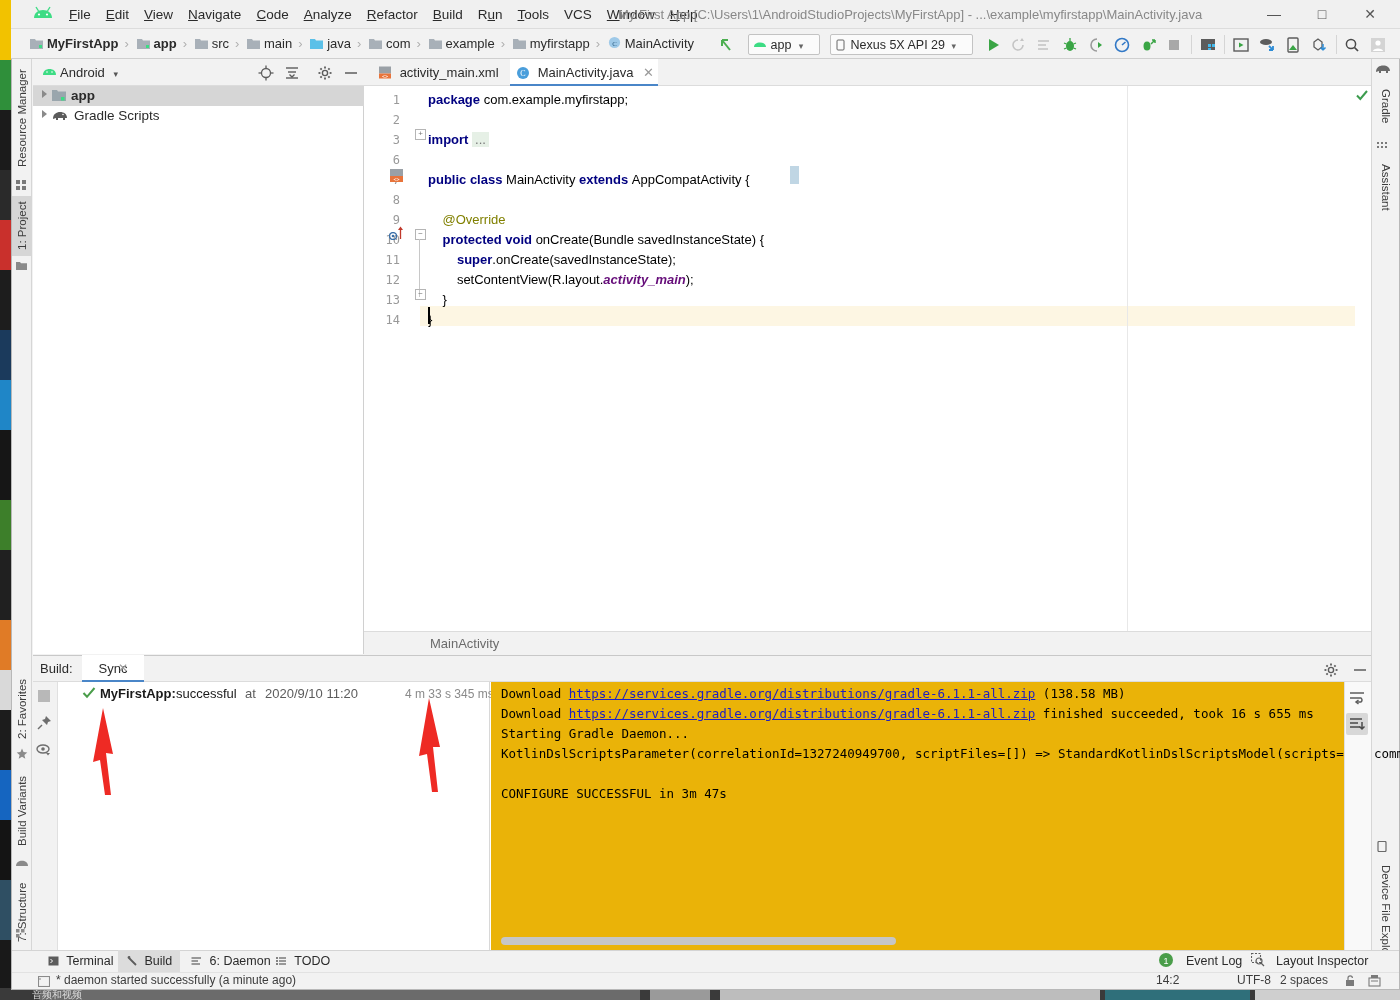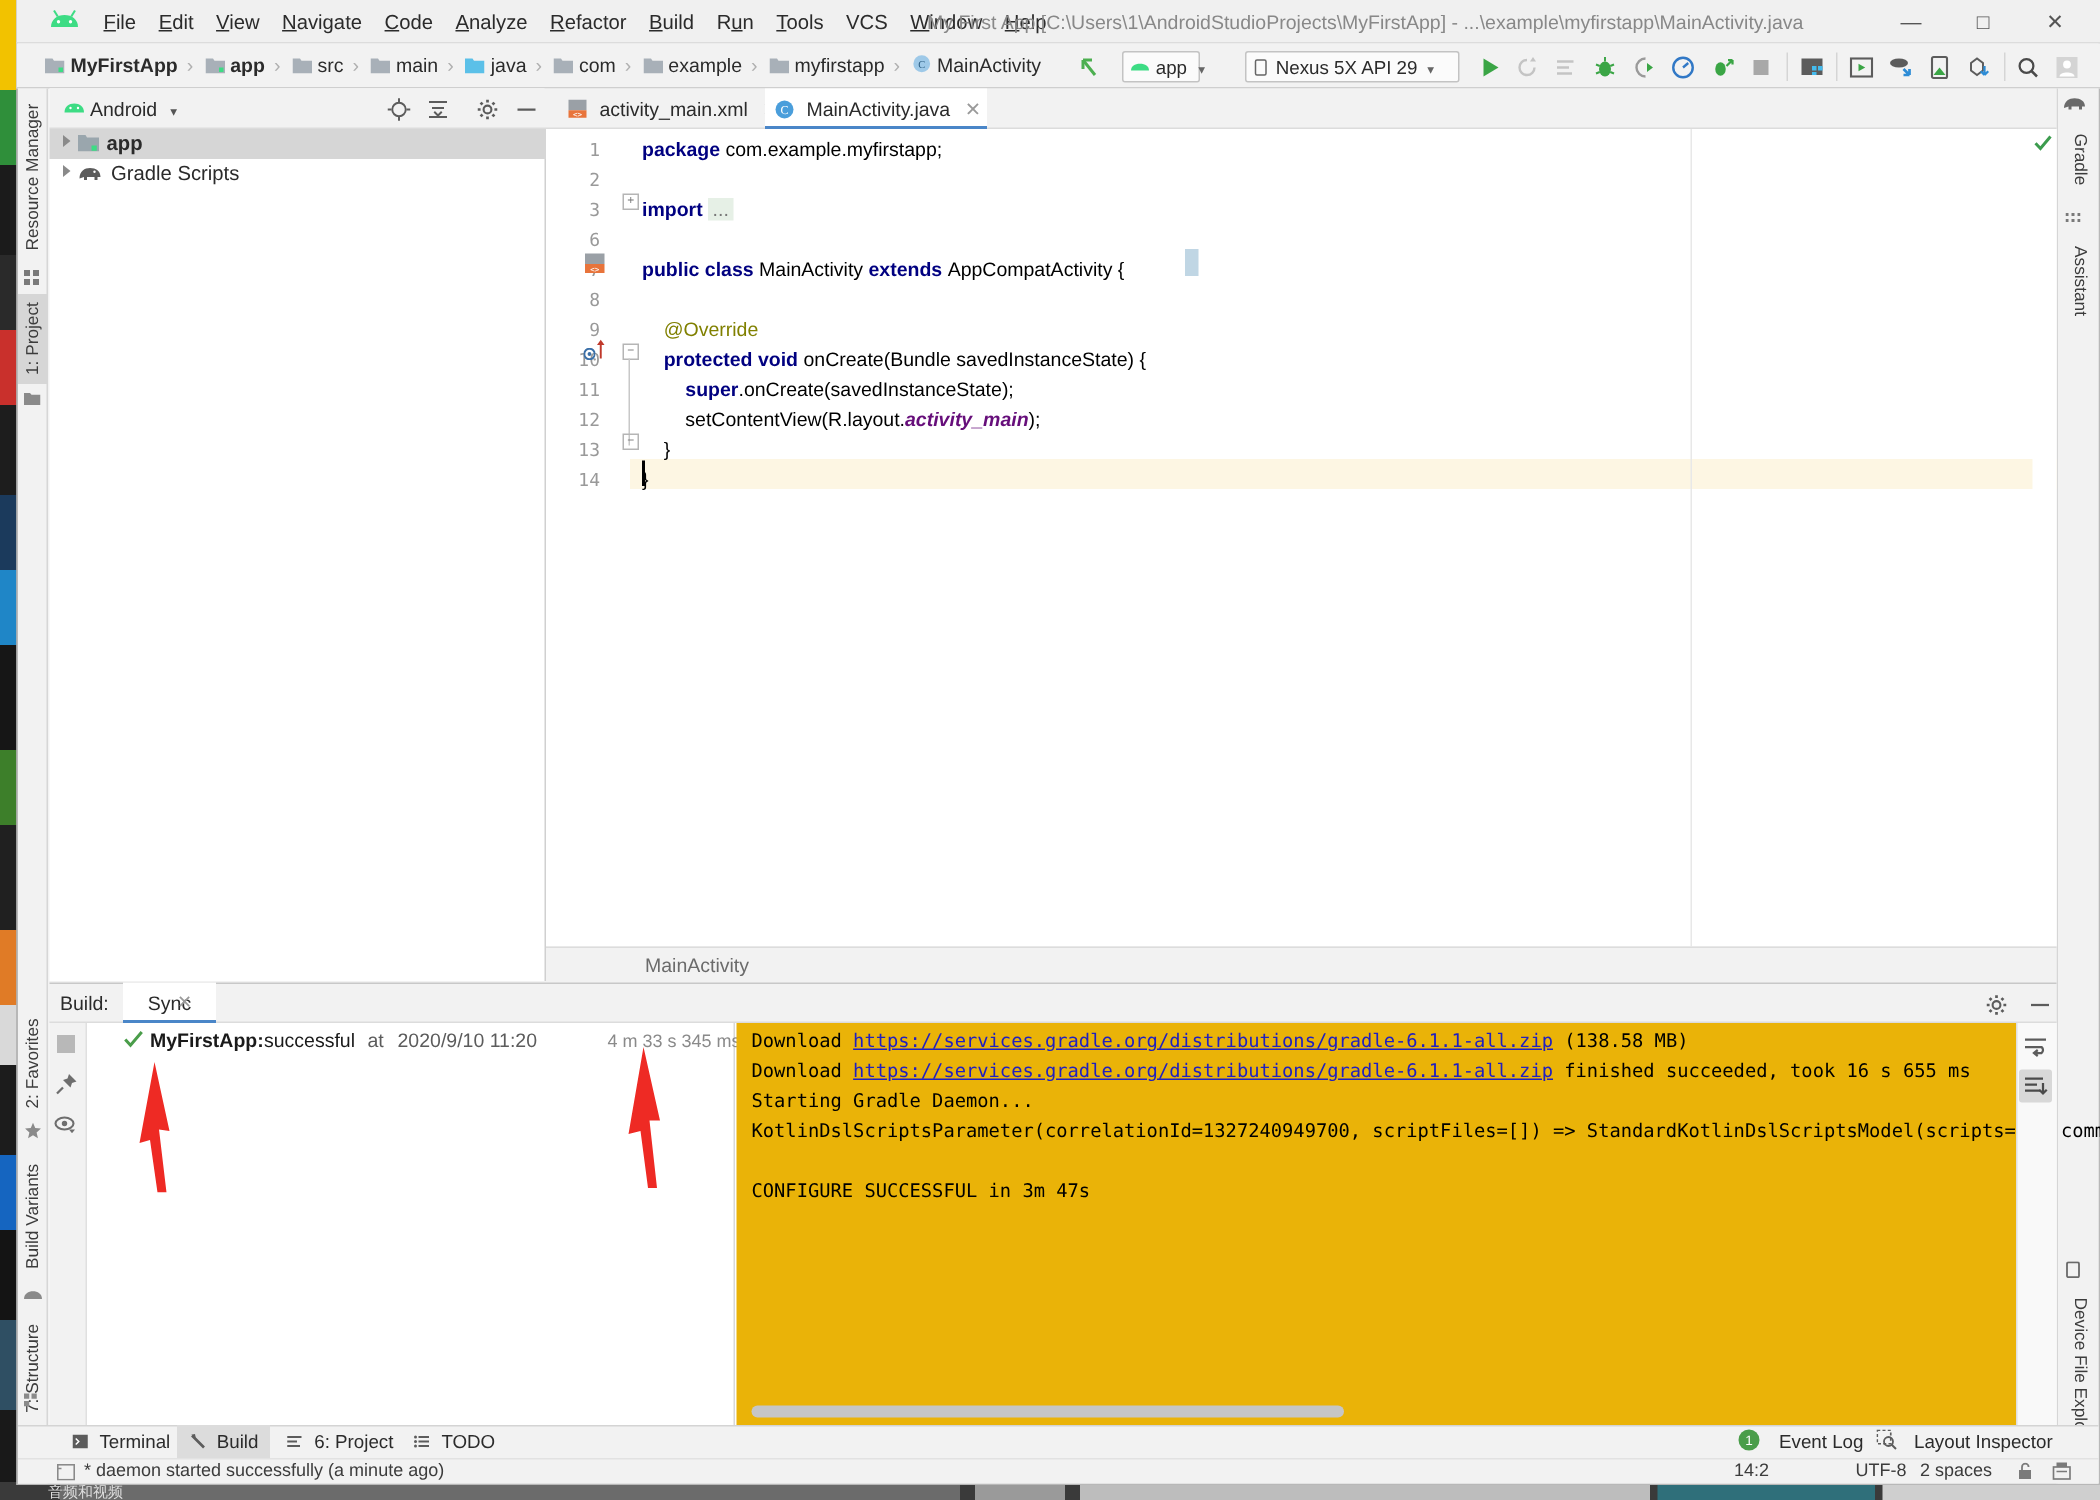--- a/index.html
+++ b/index.html
@@ -235,21 +235,21 @@
         </svg></span><span style="">MainActivity</span></div>
   </div>
 
 <div class="abs" style="left:718px;top:36px;width:18px;height:18px;">
   <svg width="18" height="18" viewBox="0 0 18 18">
       <path d="M4 4 L12 14" stroke="#4caf50" stroke-width="2" fill="none"></path>
       <path d="M4 4 L4 10 M4 4 L10 4" stroke="#4caf50" stroke-width="2" fill="none"></path>
     </svg>
 </div>
 
-<div class="abs tb-combo" style="left:748px;width:52px;">
+<div class="abs tb-combo" style="left:748px;width:72px;">
   <span style="display:inline-block;width:14px;height:11px;vertical-align:-1px;">
     <svg width="14" height="11" viewBox="0 0 14 11">
         <path d="M1 8 C1 5 3.5 3.5 7 3.5 C10.5 3.5 13 5 13 8 Z" fill="#3ddc84"></path>
       </svg>
   </span>
   <span>app</span>
   <span style="color:#666;font-size:9px;margin-left:4px;">▾</span>
 </div>
 
 <div class="abs tb-combo" style="left:830px;width:143px;">
@@ -695,21 +695,21 @@
   <span>Build</span>
 </div>
 <div class="abs btab" style="left:183px;width:80px;">
   <span style="display:inline-block;width:11px;height:10px;vertical-align:-1px;margin-right:4px;">
     <svg width="11" height="10" viewBox="0 0 11 10">
         <line x1="0.5" y1="2" x2="10" y2="2" stroke="#5c5c5c" stroke-width="1.2"></line>
         <line x1="0.5" y1="5" x2="7" y2="5" stroke="#5c5c5c" stroke-width="1.2"></line>
         <line x1="0.5" y1="8" x2="9" y2="8" stroke="#5c5c5c" stroke-width="1.2"></line>
       </svg>
   </span>
-  <span>6: Project</span>
+  <span>6: Daemon</span>
 </div>
 <div class="abs btab" style="left:268px;width:68px;">
   <span style="display:inline-block;width:11px;height:10px;vertical-align:-1px;margin-right:4px;">
     <svg width="11" height="10" viewBox="0 0 11 10">
         <circle cx="1" cy="2" r="1" fill="#5c5c5c"></circle>
         <line x1="3" y1="2" x2="10" y2="2" stroke="#5c5c5c" stroke-width="1.2"></line>
         <circle cx="1" cy="5" r="1" fill="#5c5c5c"></circle>
         <line x1="3" y1="5" x2="10" y2="5" stroke="#5c5c5c" stroke-width="1.2"></line>
         <circle cx="1" cy="8" r="1" fill="#5c5c5c"></circle>
         <line x1="3" y1="8" x2="10" y2="8" stroke="#5c5c5c" stroke-width="1.2"></line>

